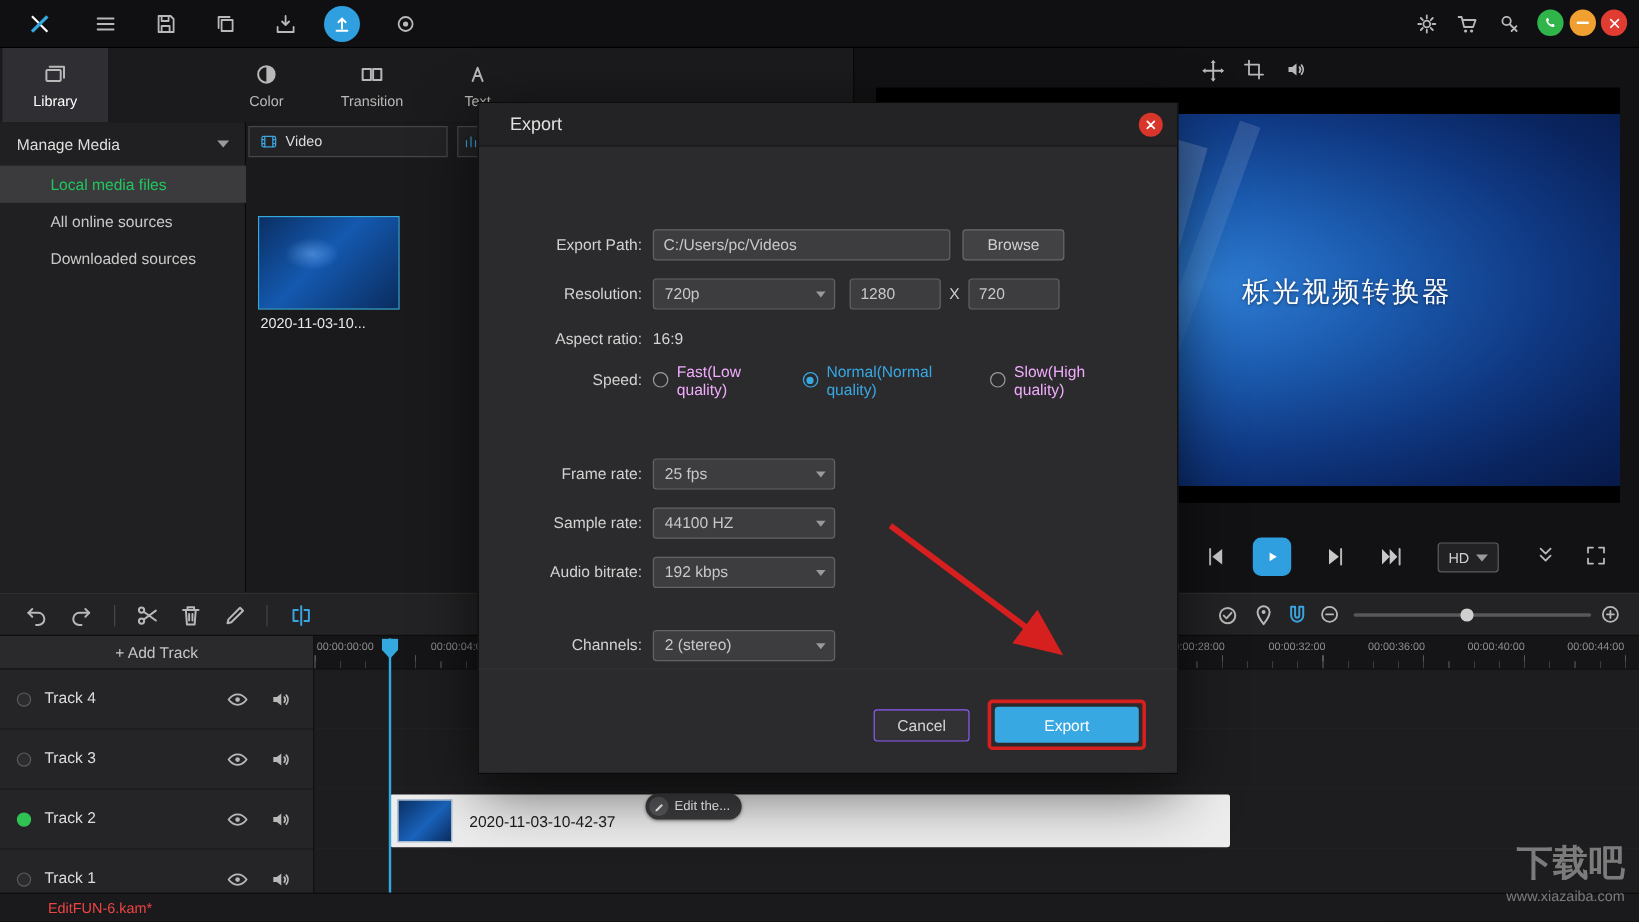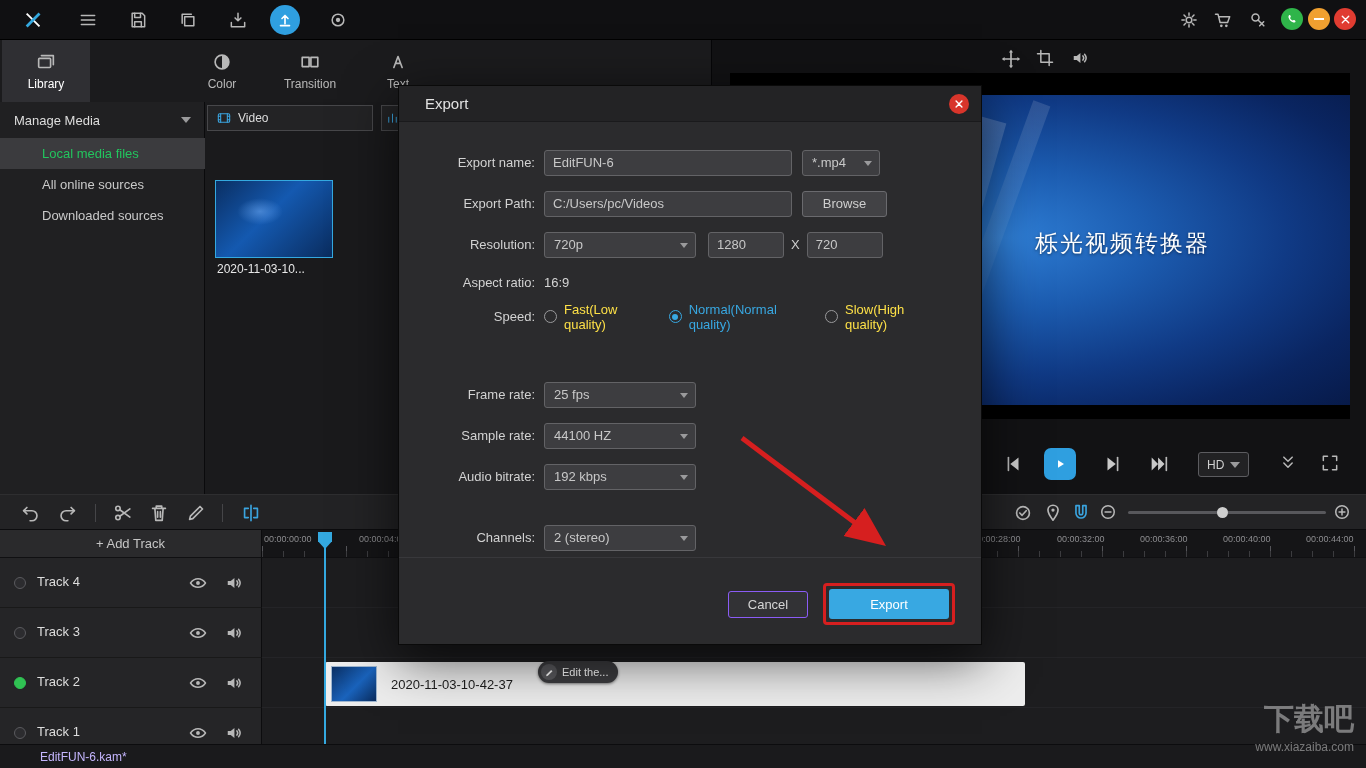--- a/index.html
+++ b/index.html
@@ -71,37 +71,37 @@
   .clip { position:absolute; left:325px; top:132px; width:700px; height:44px; background:#ededed; border-radius:2px; display:flex; align-items:center; z-index:3; }
   .clip-thumb { width:46px; height:36px; margin-left:6px; background:linear-gradient(135deg,#0a2f63,#1a63bc 55%,#0a2c5e); border:1px solid #9fb6cf; }
   .clip-label { margin-left:14px; color:#1c1c1c; font-size:13px; }
   .edit-badge { position:absolute; left:538px; top:131px; height:22px; background:#3c3c3f; border-radius:11px; display:flex; align-items:center; gap:5px; padding:0 10px 0 3px; color:#fff; font-size:11px; z-index:6; box-shadow:0 1px 3px rgba(0,0,0,.5); }
   .edit-badge .pc { width:16px; height:16px; border-radius:50%; background:#59595d; display:flex; align-items:center; justify-content:center; }
   .playhead-line { position:absolute; left:324px; top:2px; width:2px; height:212px; background:#34a9e0; z-index:5; }
   .playhead-cap { position:absolute; left:318px; top:2px; width:14px; height:17px; background:#34a9e0; clip-path:polygon(0 0,100% 0,100% 55%,50% 100%,0 55%); z-index:6; }
 
   
   .statusbar { left:0; top:744px; width:1366px; height:24px; background:#1a1a1c; border-top:1px solid #0c0c0e; z-index:20; }
-  .status-text { position:absolute; left:40px; top:0; line-height:24px; font-size:12px; color:#c4b5fd; }
+  .status-text { position:absolute; left:40px; top:0; line-height:24px; font-size:12px; color:#ef4444; }
 
   
   .dialog { left:398px; top:85px; width:584px; height:560px; background:#2b2b2d; border:1px solid #0a0a0a; box-shadow:0 14px 50px rgba(0,0,0,.65); z-index:50; }
   .dlg-title { position:absolute; left:0; top:0; width:100%; height:36px; background:#232325; border-bottom:1px solid #1a1a1c; }
   .dlg-title-text { position:absolute; left:26px; top:9px; font-size:15px; color:#e2e2e2; }
   .dlg-close { position:absolute; right:12px; top:8px; width:20px; height:20px; border-radius:50%; background:#d8352b; display:flex; align-items:center; justify-content:center; }
   .drow { position:absolute; left:26px; right:26px; height:27px; display:flex; align-items:center; }
   .dlabel { width:110px; text-align:right; margin-right:9px; color:#d2d2d2; flex:none; }
   .dinput { height:26px; background:#3d3d40; border:1px solid #636366; border-radius:3px; color:#c8c8c8; font-size:13px; padding:0 8px; font-family:"Liberation Sans",sans-serif; }
   .dselect { height:26px; background:#3d3d40; border:1px solid #636366; border-radius:3px; color:#c8c8c8; display:flex; align-items:center; padding:0 22px 0 9px; position:relative; }
   .dselect .arr { position:absolute; right:7px; top:10px; width:0; height:0; border-left:4px solid transparent; border-right:4px solid transparent; border-top:5px solid #9a9a9c; }
   .dbtn { height:26px; background:#424245; border:1px solid #6a6a6e; border-radius:3px; color:#cfcfcf; padding:0 14px; display:flex; align-items:center; }
   .radio { width:13px; height:13px; border-radius:50%; border:1px solid #9a9a9c; background:#2b2b2d; flex:none; position:relative; }
   .radio.sel { border-color:#38a8e2; }
   .radio.sel::after { content:""; position:absolute; inset:2.5px; border-radius:50%; background:#38a8e2; }
-  .rlabel { margin:0 14px 0 7px; color:#fde047; }
+  .rlabel { margin:0 14px 0 7px; color:#f0abfc; }
   .rlabel.sel { color:#38a8e2; }
   .dlg-divider { position:absolute; left:0; top:471px; width:100%; height:1px; background:#202022; border-bottom:1px solid #38383b; }
   .dlg-footer { position:absolute; top:497px; right:26px; display:flex; align-items:center; gap:15px; }
   .cancel-btn { width:80px; height:27px; background:#323235; border:1px solid #8b5cf6; border-radius:3px; color:#d5d5d5; display:flex; align-items:center; justify-content:center; }
   .export-annot { border:3px solid #d61f1f; border-radius:4px; padding:3px; }
   .export-btn { width:120px; height:30px; background:#38a8e2; border-radius:3px; color:#fff; display:flex; align-items:center; justify-content:center; }
 
   
   .watermark { right:12px; bottom:14px; text-align:right; opacity:.55; z-index:30; }
   .wm-title { font-size:30px; font-weight:bold; color:#c9c9c9; }
@@ -503,28 +503,20 @@
   <div class="abs dialog">
     <div class="dlg-title">
       <div class="dlg-title-text">Export</div>
       <div class="dlg-close">
         <svg width="10" height="10" viewBox="0 0 24 24">
             <path d="M5 5l14 14M19 5 5 19" stroke="#fff" stroke-width="3.4" stroke-linecap="round"></path>
           </svg>
       </div>
     </div>
 
-    <div class="drow" style="top:63px">
-      <span class="dlabel">Export name:</span>
-      <input class="dinput" style="width: 248px;" readonly="" value="EditFUN-6">
-      <div class="dselect" style="width:78px;margin-left:10px">
-        <span>*.mp4</span>
-          <span class="arr"></span>
-      </div>
-    </div>
 
     <div class="drow" style="top:104px">
       <span class="dlabel">Export Path:</span>
       <input class="dinput" style="width: 248px;" readonly="" value="C:/Users/pc/Videos">
       <div class="dbtn" style="margin-left:10px;width:85px;justify-content:center">Browse</div>
     </div>
 
     <div class="drow" style="top:145px">
       <span class="dlabel">Resolution:</span>
       <div class="dselect" style="width:152px">

